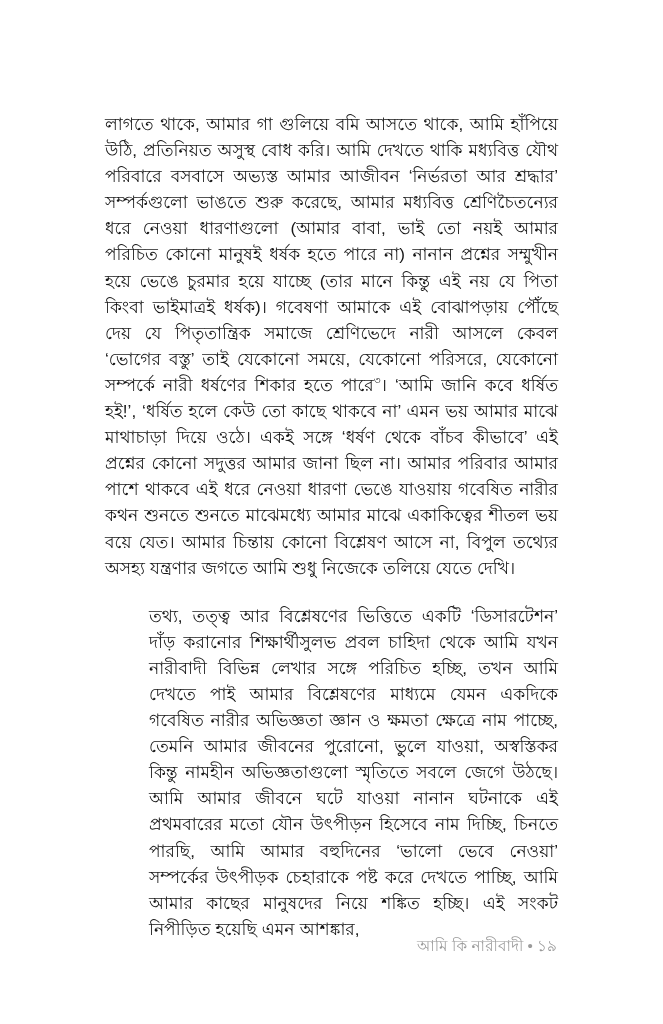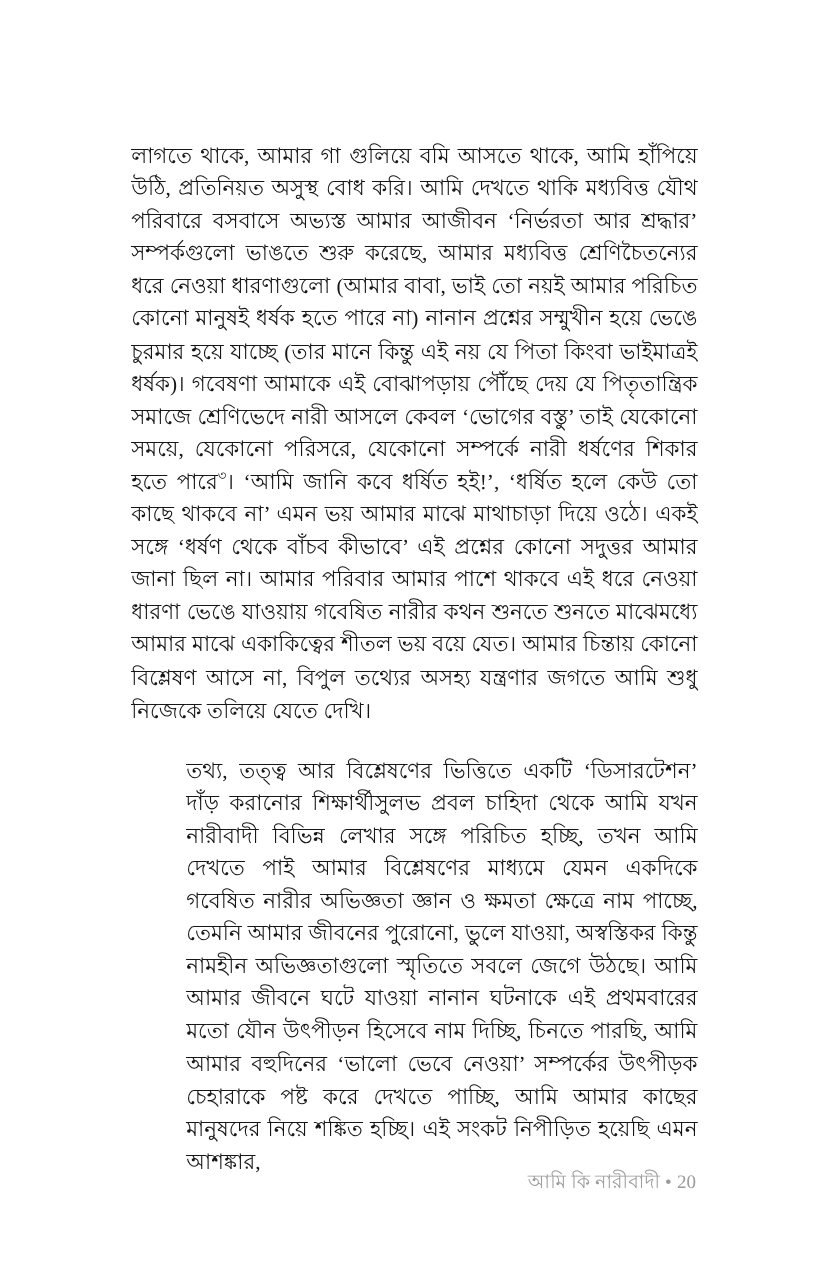--- a/index.html
+++ b/index.html
@@ -9,21 +9,21 @@
     background: #ffffff;
   }
 
   .page {
     position: relative;
     width: 663px;
     height: 1024px;
     margin: 0 auto;
     background: #ffffff;
     overflow: hidden;
-    font-family: Liberation Serif, serif;
+    font-family: Liberation Sans, sans-serif;
     -webkit-font-smoothing: antialiased;
   }
 
   .text-column {
     position: absolute;
     left: 105px;
     top: 112px;
     width: 453px;
   }
 
@@ -80,16 +80,16 @@
 
   <div class="text-column">
 
     <p class="body-paragraph"><span>লাগতে থাকে, আমার গা গুলিয়ে বমি আসতে থাকে, আমি হাঁপিয়ে উঠি, প্রতিনিয়ত অসুস্থ বোধ করি। আমি দেখতে থাকি মধ্যবিত্ত যৌথ পরিবারে বসবাসে অভ্যস্ত আমার আজীবন ‘নির্ভরতা আর শ্রদ্ধার’ সম্পর্কগুলো ভাঙতে শুরু করেছে, আমার মধ্যবিত্ত শ্রেণিচৈতন্যের ধরে নেওয়া ধারণাগুলো (আমার বাবা, ভাই তো নয়ই আমার পরিচিত কোনো মানুষই ধর্ষক হতে পারে না) নানান প্রশ্নের সম্মুখীন হয়ে ভেঙে চুরমার হয়ে যাচ্ছে (তার মানে কিন্তু এই নয় যে পিতা কিংবা ভাইমাত্রই ধর্ষক)। গবেষণা আমাকে এই বোঝাপড়ায় পৌঁছে দেয় যে পিতৃতান্ত্রিক সমাজে শ্রেণিভেদে নারী আসলে কেবল ‘ভোগের বস্তু’ তাই যেকোনো সময়ে, যেকোনো পরিসরে, যেকোনো সম্পর্কে নারী ধর্ষণের শিকার হতে পারে</span><sup class="footnote-ref">৩</sup><span>। ‘আমি জানি কবে ধর্ষিত হই!’, ‘ধর্ষিত হলে কেউ তো কাছে থাকবে না’ এমন ভয় আমার মাঝে মাথাচাড়া দিয়ে ওঠে। একই সঙ্গে ‘ধর্ষণ থেকে বাঁচব কীভাবে’ এই প্রশ্নের কোনো সদুত্তর আমার জানা ছিল না। আমার পরিবার আমার পাশে থাকবে এই ধরে নেওয়া ধারণা ভেঙে যাওয়ায় গবেষিত নারীর কথন শুনতে শুনতে মাঝেমধ্যে আমার মাঝে একাকিত্বের শীতল ভয় বয়ে যেত। আমার চিন্তায় কোনো বিশ্লেষণ আসে না, বিপুল তথ্যের অসহ্য যন্ত্রণার জগতে আমি শুধু নিজেকে তলিয়ে যেতে দেখি।</span></p>
 
     <p class="body-paragraph">তথ্য, তত্ত্ব আর বিশ্লেষণের ভিত্তিতে একটি ‘ডিসারটেশন’ দাঁড় করানোর শিক্ষার্থীসুলভ প্রবল চাহিদা থেকে আমি যখন নারীবাদী বিভিন্ন লেখার সঙ্গে পরিচিত হচ্ছি, তখন আমি দেখতে পাই আমার বিশ্লেষণের মাধ্যমে যেমন একদিকে গবেষিত নারীর অভিজ্ঞতা জ্ঞান ও ক্ষমতা ক্ষেত্রে নাম পাচ্ছে, তেমনি আমার জীবনের পুরোনো, ভুলে যাওয়া, অস্বস্তিকর কিন্তু নামহীন অভিজ্ঞতাগুলো স্মৃতিতে সবলে জেগে উঠছে। আমি আমার জীবনে ঘটে যাওয়া নানান ঘটনাকে এই প্রথমবারের মতো যৌন উৎপীড়ন হিসেবে নাম দিচ্ছি, চিনতে পারছি, আমি আমার বহুদিনের ‘ভালো ভেবে নেওয়া’ সম্পর্কের উৎপীড়ক চেহারাকে পষ্ট করে দেখতে পাচ্ছি, আমি আমার কাছের মানুষদের নিয়ে শঙ্কিত হচ্ছি। এই সংকট নিপীড়িত হয়েছি এমন আশঙ্কার,</p>
 
   </div>
 
   <div class="page-footer">
-    <span>আমি কি নারীবাদী</span><span class="footer-sep">•</span><span>20</span>
+    <span>আমি কি নারীবাদী</span><span class="footer-sep">•</span><span>১৯</span>
   </div>
 
 </div>
 
 </body></html>

